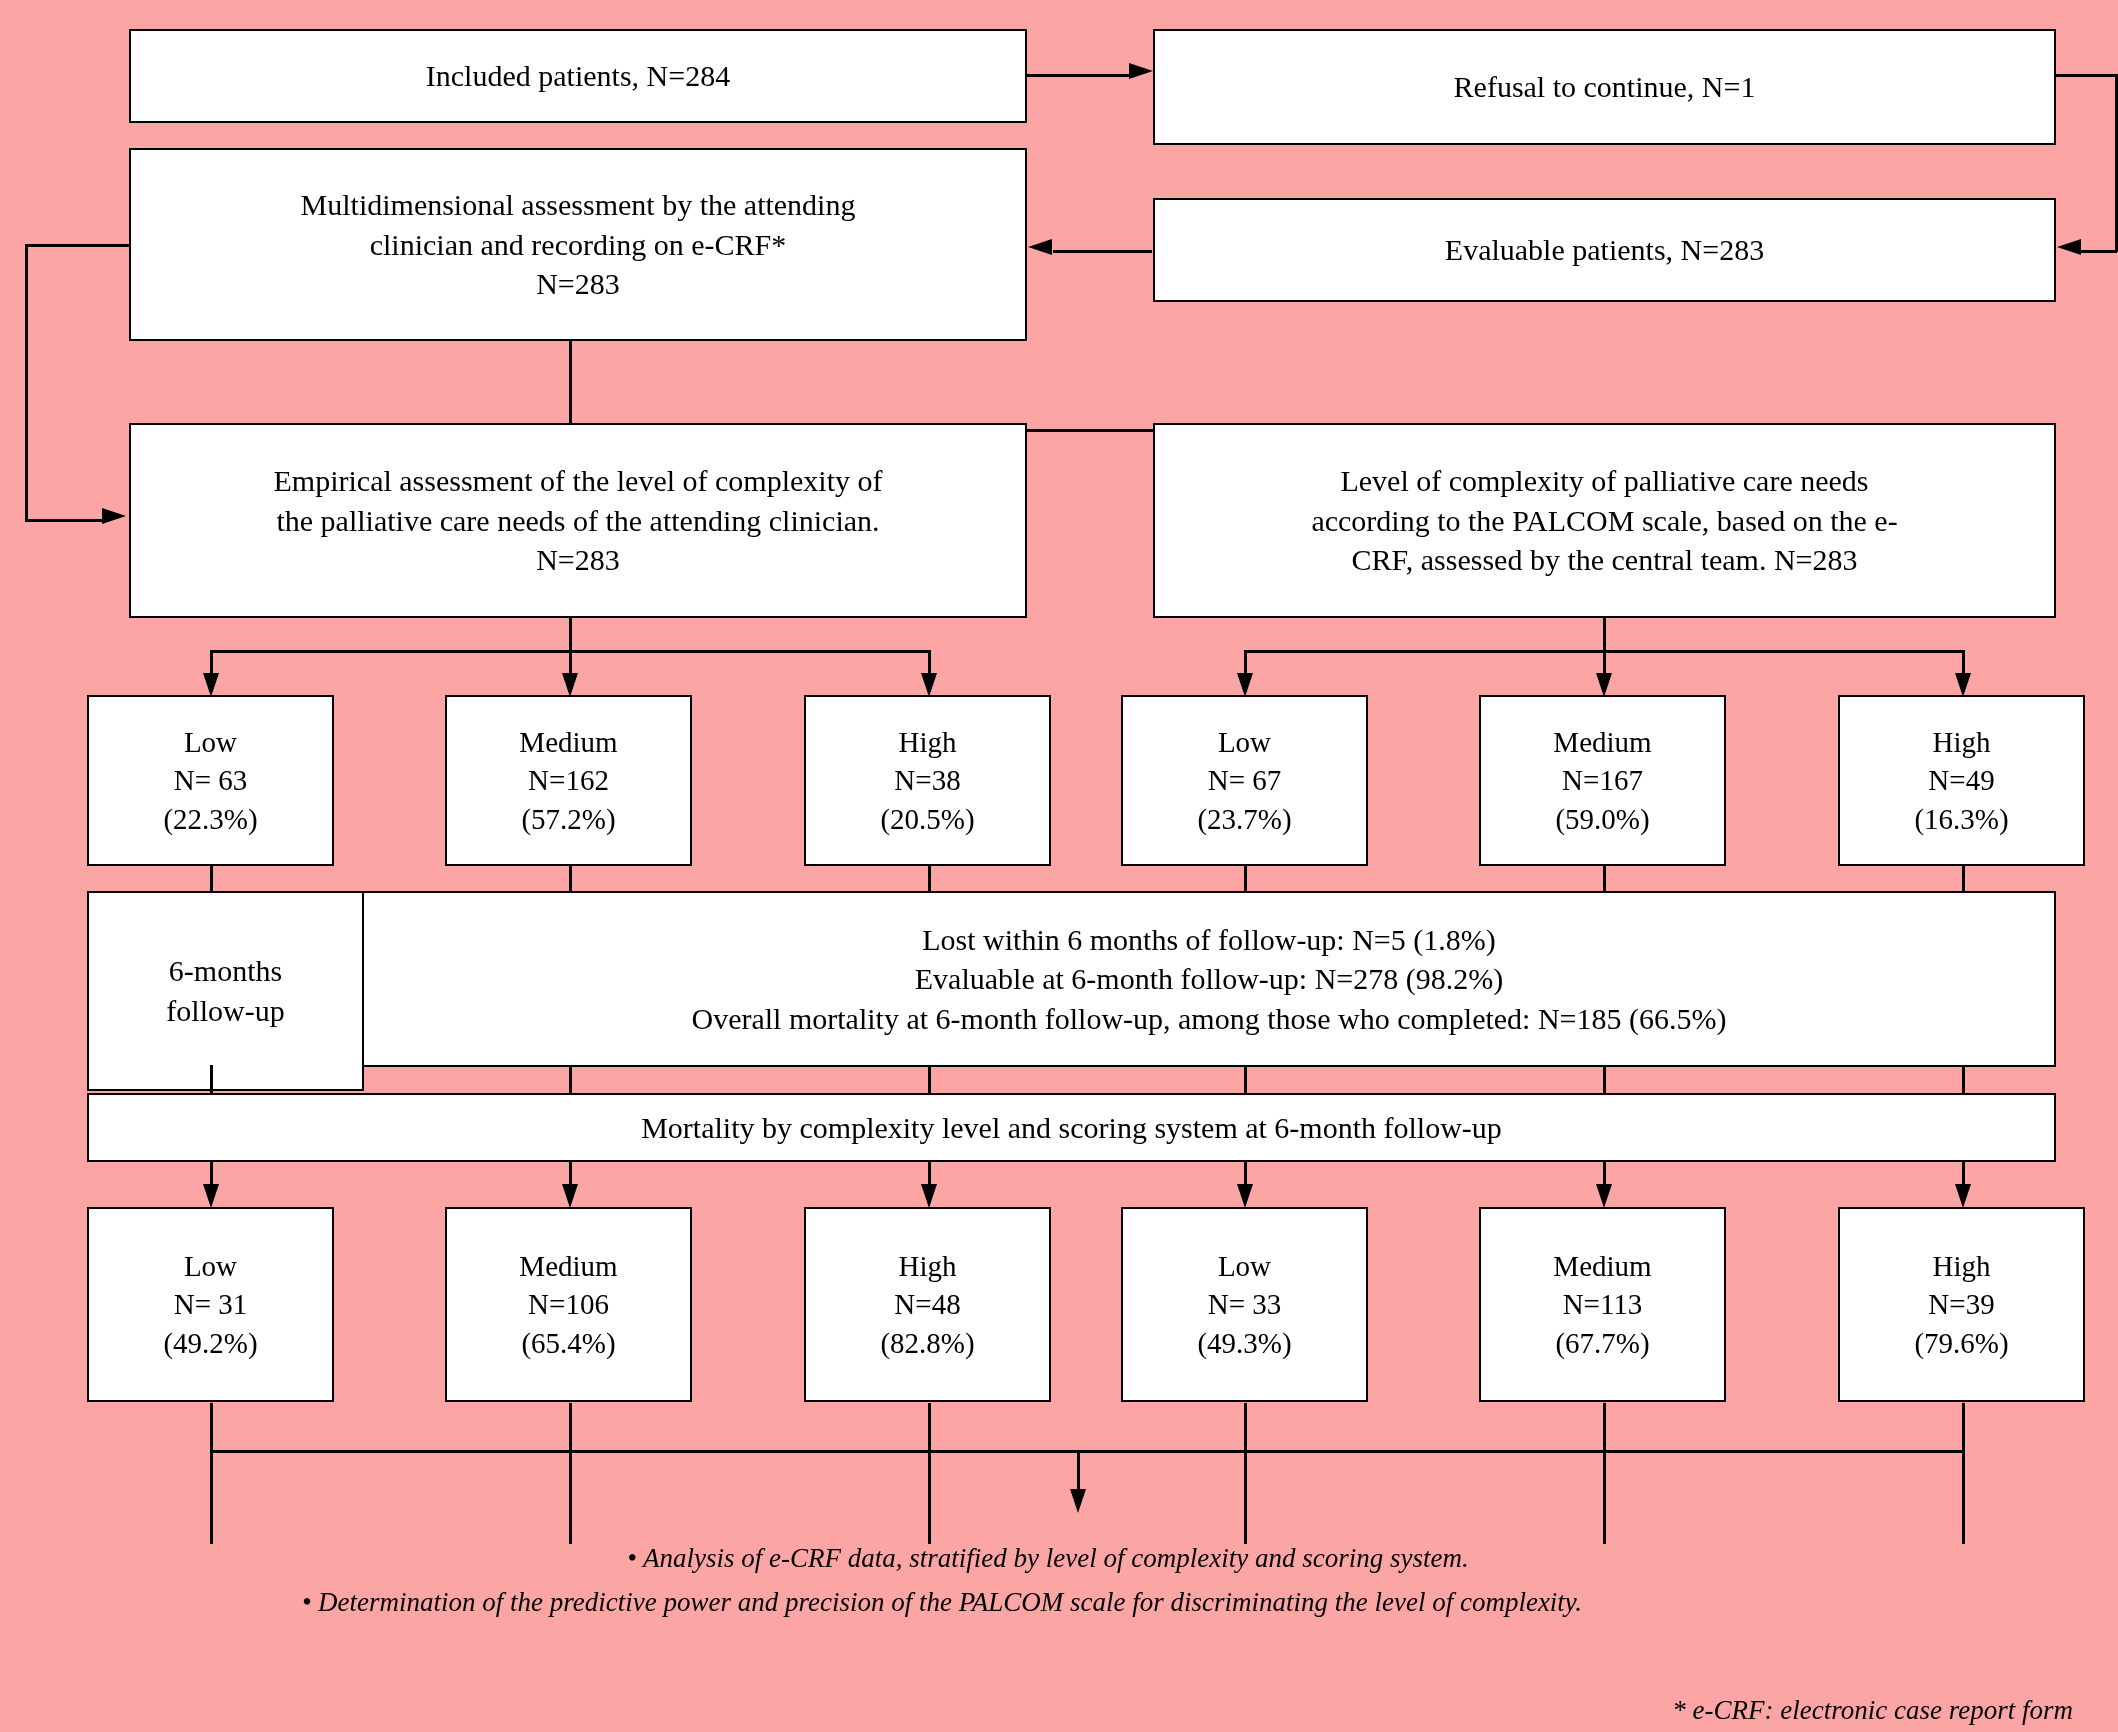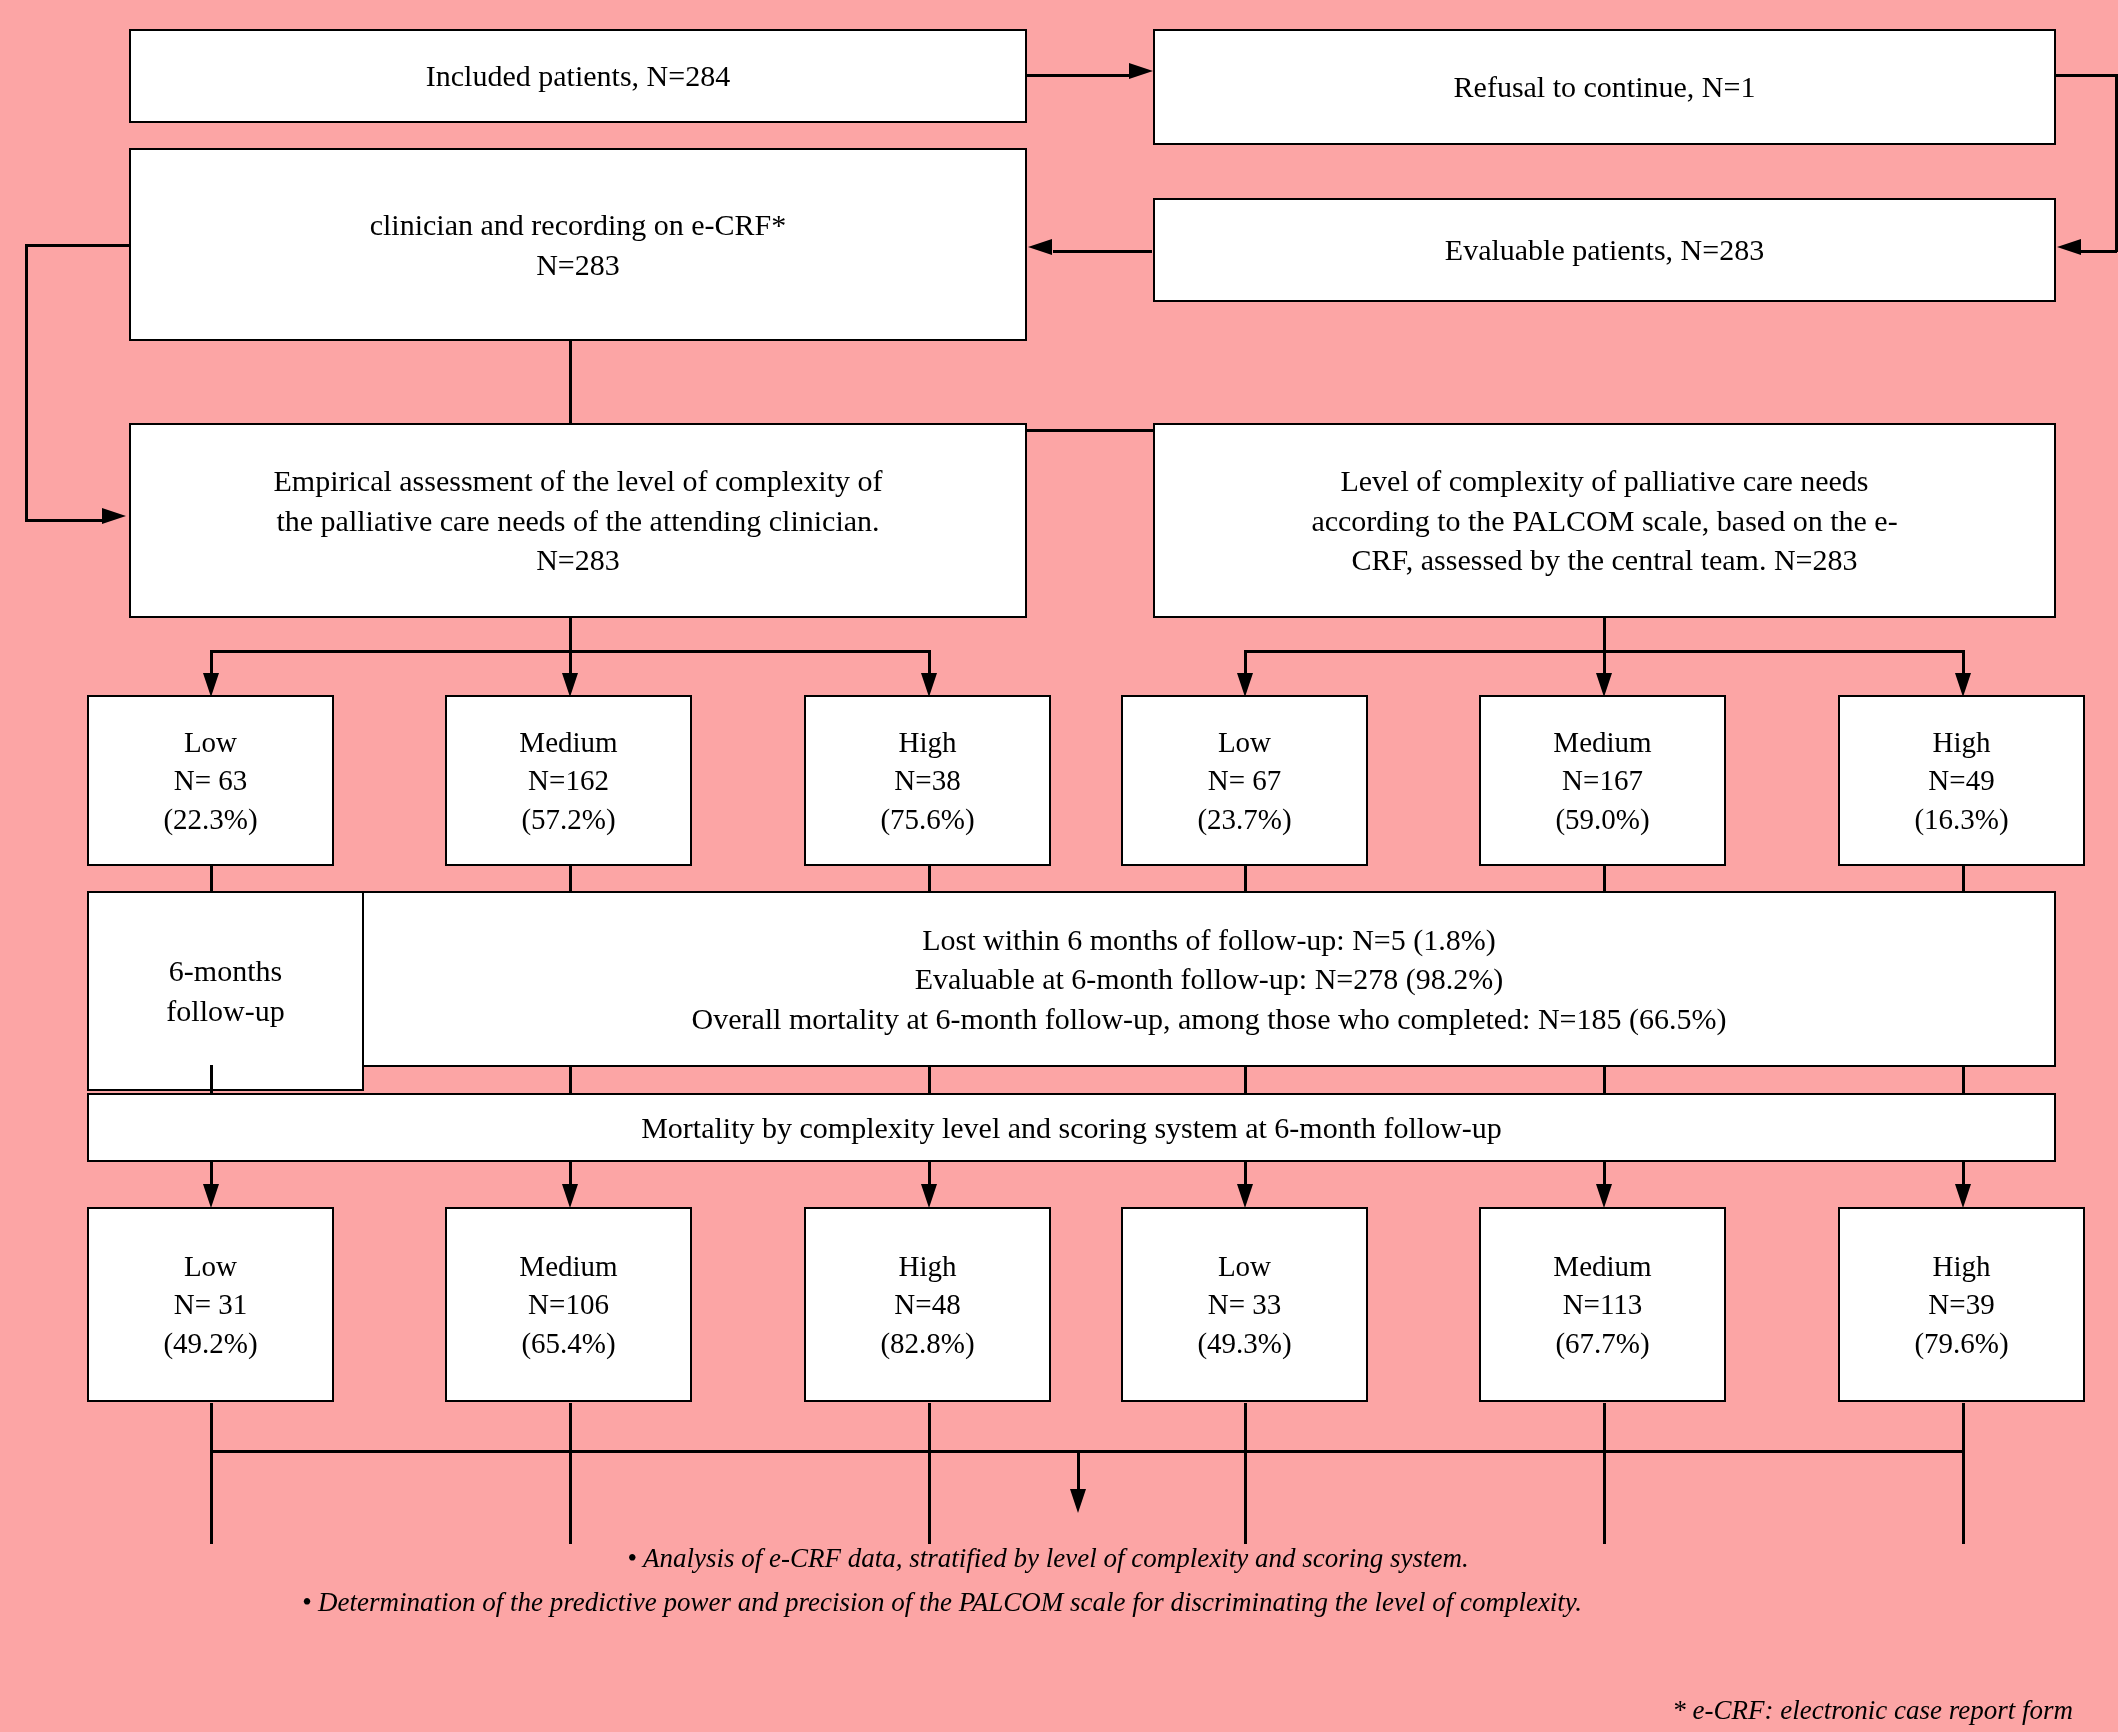--- a/index.html
+++ b/index.html
@@ -54,20 +54,21 @@
   <div class="h" style="left:1027px;top:74px;width:104px;"></div>
   <div class="arrow-r" style="left:1129px;top:63px;"></div>
 
   <div class="h" style="left:2056px;top:74px;width:62px;"></div>
   <div class="v" style="left:2115px;top:74px;height:178px;"></div>
   <div class="h" style="left:2080px;top:250px;width:37px;"></div>
   <div class="arrow-l" style="left:2057px;top:239px;"></div>
 
   <div class="box big" style="left:129px;top:148px;width:898px;height:193px;">
     <span class="txt">
+      <span class="ln">Multidimensional assessment by the attending</span>
       <span class="ln">clinician and recording on e-CRF*</span>
       <span class="ln">N=283</span>
     </span>
   </div>
 
   <div class="box big" style="left:1153px;top:198px;width:903px;height:104px;">
     <span class="txt">Evaluable patients, N=283</span>
   </div>
 
   <div class="h" style="left:1053px;top:250px;width:99px;"></div>
@@ -129,21 +130,21 @@
         <span class="txt">
           <span class="ln">Medium</span>
           <span class="ln">N=162</span>
           <span class="ln">(57.2%)</span>
         </span>
       </div>
       <div class="box lvl" style="left: 804px; top: 695px; width: 247px; height: 171px;">
         <span class="txt">
           <span class="ln">High</span>
           <span class="ln">N=38</span>
-          <span class="ln">(75.6%)</span>
+          <span class="ln">(20.5%)</span>
         </span>
       </div>
       <div class="box lvl" style="left: 1121px; top: 695px; width: 247px; height: 171px;">
         <span class="txt">
           <span class="ln">Low</span>
           <span class="ln">N= 67</span>
           <span class="ln">(23.7%)</span>
         </span>
       </div>
       <div class="box lvl" style="left: 1479px; top: 695px; width: 247px; height: 171px;">

